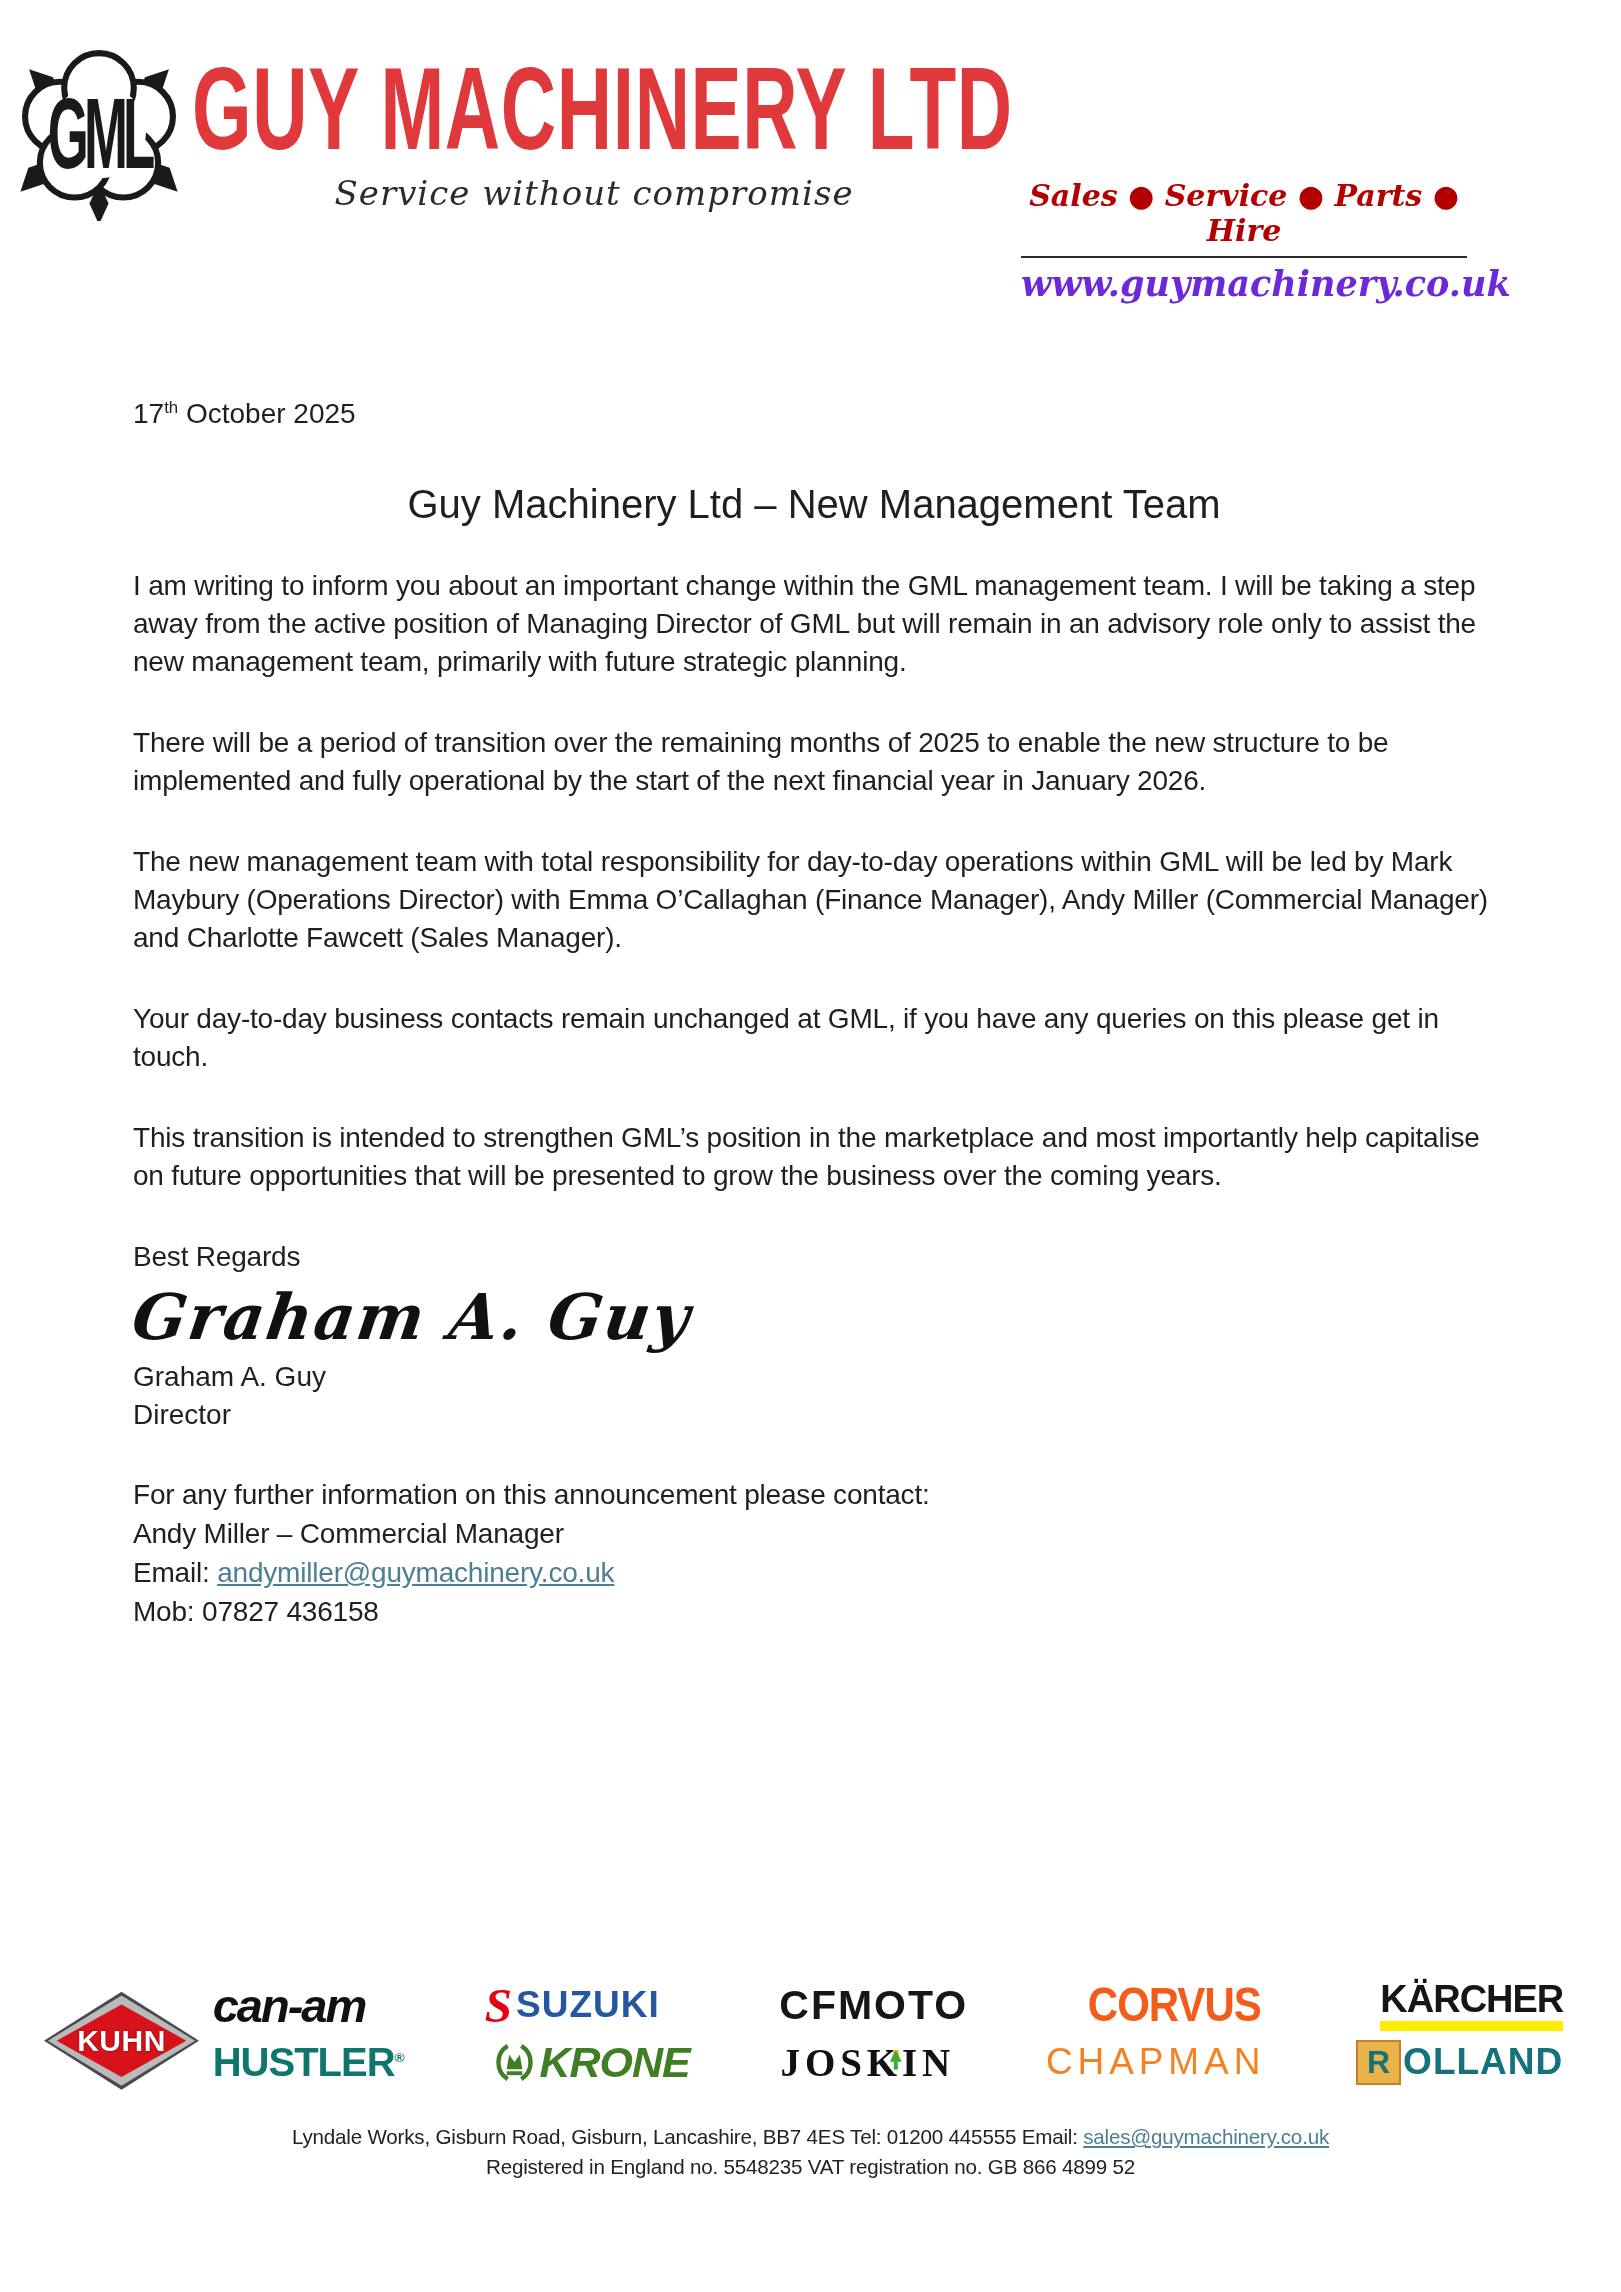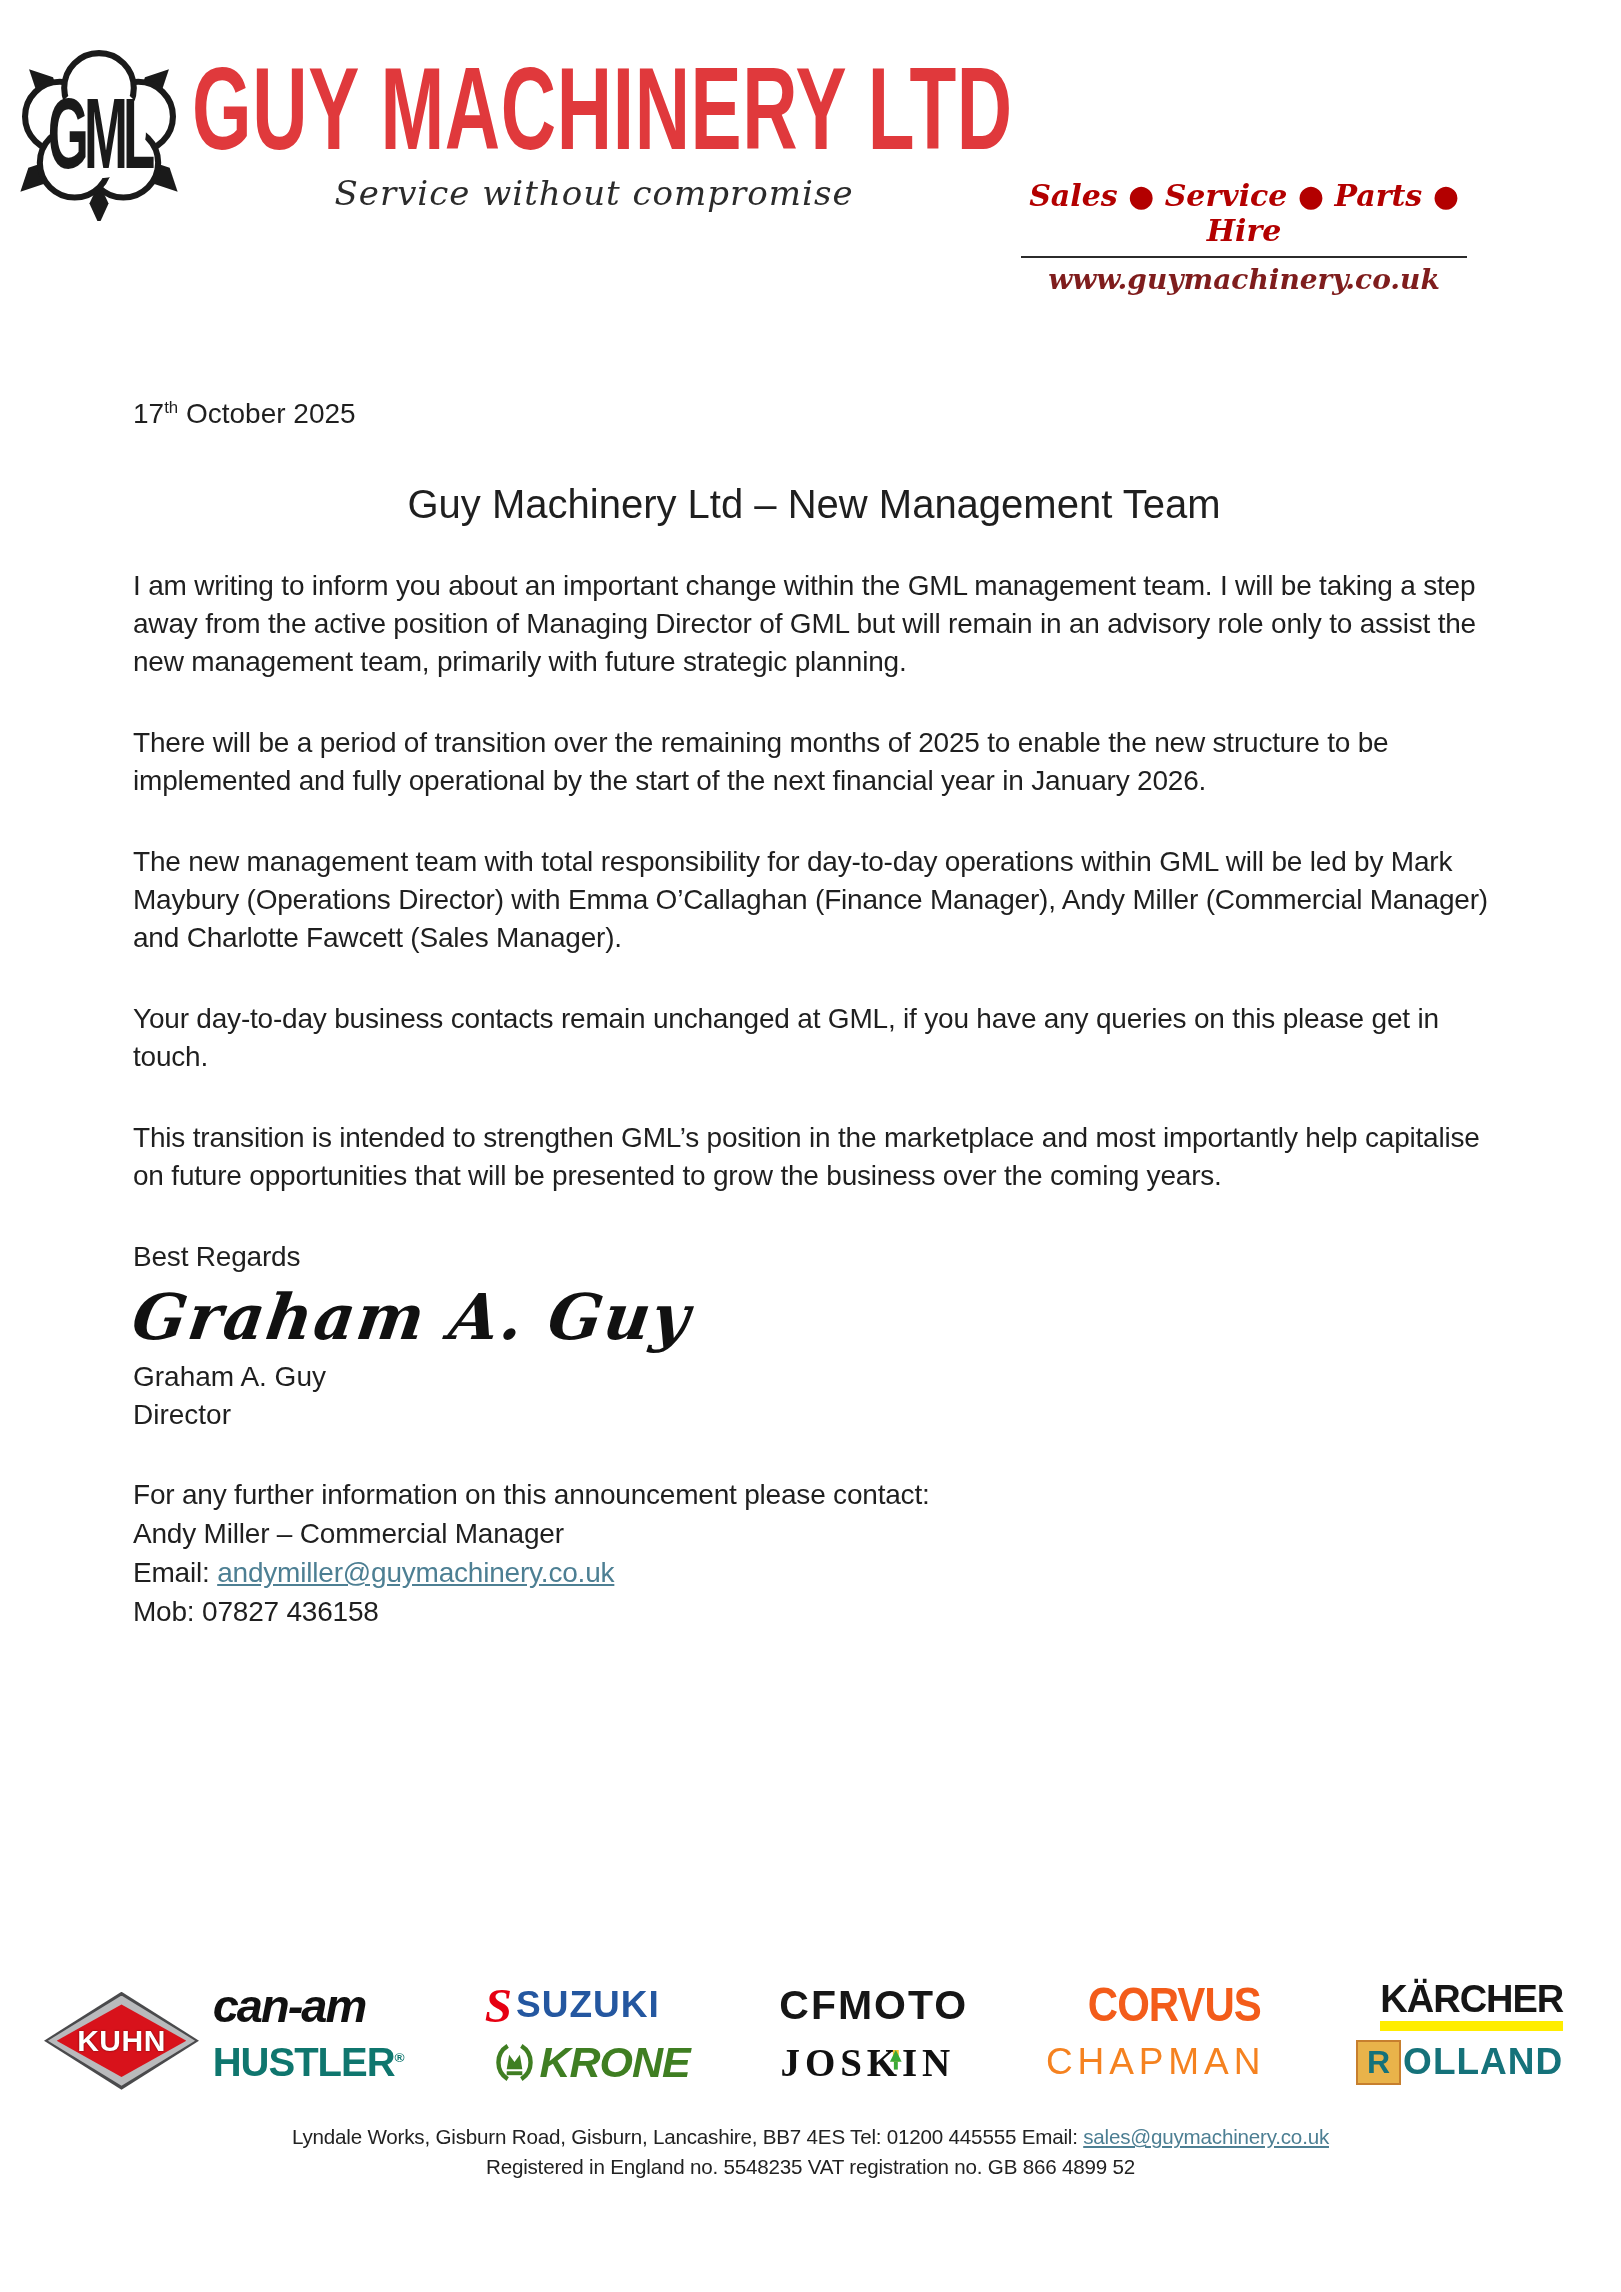--- a/index.html
+++ b/index.html
@@ -20,21 +20,21 @@
     font-family:"DejaVu Serif", serif; font-style:italic; font-size:34px;
     color:#2b2b2b; text-align:center; margin-top:5.9px; letter-spacing:1px;
   }
   .hdr-right { position:absolute; left:1021px; top:143px; width:446px; text-align:center;margin-top:35px; }
   .services-line {
     font-family:"DejaVu Serif", serif; font-style:italic; font-weight:bold;
     color:#b30000; font-size:30px; padding-bottom:7.8px; border-bottom:2.9px solid #2b2b2b;
   }
   .website {
     font-family:"DejaVu Serif", serif; font-style:italic; font-weight:bold;
-    color:#7f1d1d; font-size:28px; margin-top:4.9px;
+    color:#6d28d9; font-size:35px; margin-top:4.9px;
   }
 
   
   .content { position:absolute; left:133px; top:389px; width:1362px; }
   .content p { margin:0; }
   .date-line { font-size:28px; line-height:38px; }
   .date-line sup { font-size:60%; }
   .salutation { font-size:28px; line-height:38px; margin-top:114px !important; }
   .letter-title { font-size:40px; font-weight:400; line-height:53px; text-align:center;
                   margin:45px 0 0 0; color:#1f1f1f; }

